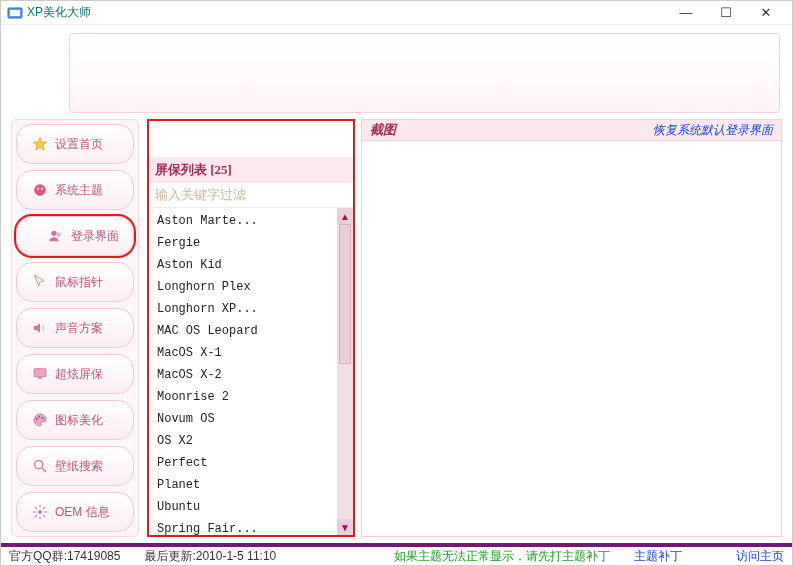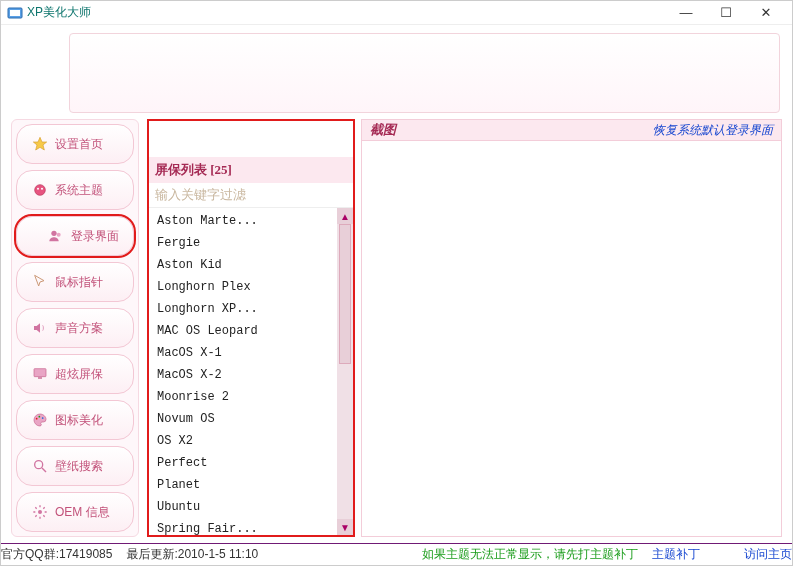--- a/index.html
+++ b/index.html
@@ -25,21 +25,21 @@
   .list { flex: 1; overflow-y: auto; padding: 2px 0; }
   .list-item { padding: 4px 8px; font-family: SimSun, "Courier New", monospace; font-size: 12px; color: #222; cursor: pointer; white-space: nowrap; }
   .scrollbar-fake { width: 16px; background: #f0e0e6; position: relative; }
   .scrollbar-fake .arrow { height: 16px; background: #e8cfd8; display:flex; align-items:center; justify-content:center; font-size:10px; color:#a06; }
   .scrollbar-fake .thumb { position:absolute; top:16px; left:2px; right:2px; height: 140px; background:#e8cfd8; border:1px solid #dab; }
   .right-panel { flex: 1; display: flex; flex-direction: column; font-style: italic; }
   .right-header { background: #fce8ef; display: flex; align-items: center; padding: 2px 8px; height: 22px; border: 1px solid #f3cdd9; }
   .right-header .caption { color: #a52a54; font-weight: bold; font-family: SimSun, serif; font-size: 13px; flex:1;}
   .right-header .link { color: #1646d0; font-size: 12px; cursor: pointer; }
   .preview { flex: 1; border: 1px solid #f3cdd9; border-top: none; background: #fff; }
-  .statusbar { height: 22px; border-top: 1px solid #701a75; display: flex; align-items: center; padding: 0 0; font-size: 12px; gap: 14px; background: #fff; }
+  .statusbar { height: 22px; border-top: 4px solid #701a75; display: flex; align-items: center; padding: 0 8px; font-size: 12px; gap: 24px; background: #fff; }
   .statusbar .group { color: #333; }
   .statusbar .warn { color: #1a9c1a; margin-left: auto; }
   .statusbar .lnk { color: #1646d0; cursor: pointer; }
 </style>
 </head>
 <body>
 
 <div class="window">
 
   <div class="titlebar">

